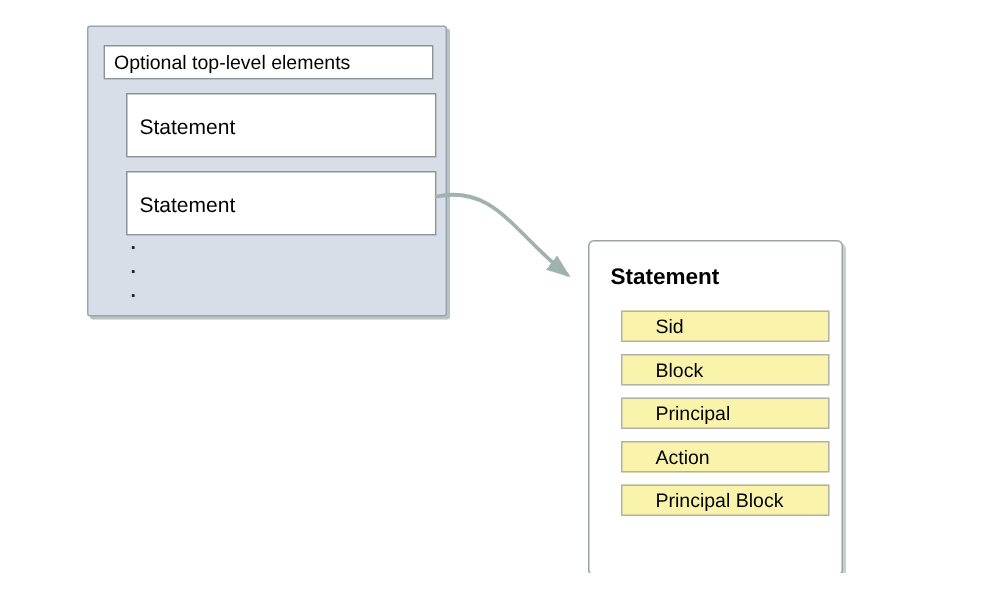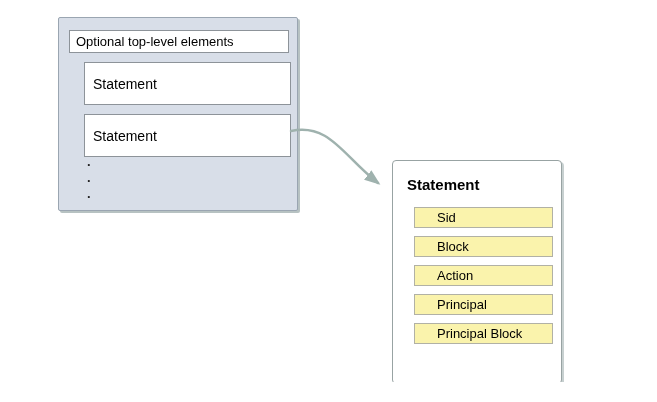--- a/index.html
+++ b/index.html
@@ -138,19 +138,19 @@
       </marker>
     </defs>
     <path d="M 291 131 C 330 123, 343 156, 378 183" fill="none" stroke="#9fb2ae" stroke-width="2.5" stroke-linecap="round" marker-end="url(#ah)"></path>
   </svg>
 
   <div class="detail-box">
     <div class="detail-title">Statement</div>
     <div class="element-list">
       <div class="element-row">Sid</div>
       <div class="element-row">Block</div>
+      <div class="element-row">Principal</div>
       <div class="element-row">Action</div>
-      <div class="element-row">Principal</div>
       <div class="element-row">Principal Block</div>
     </div>
   </div>
 
 </div>
 
 </body></html>

